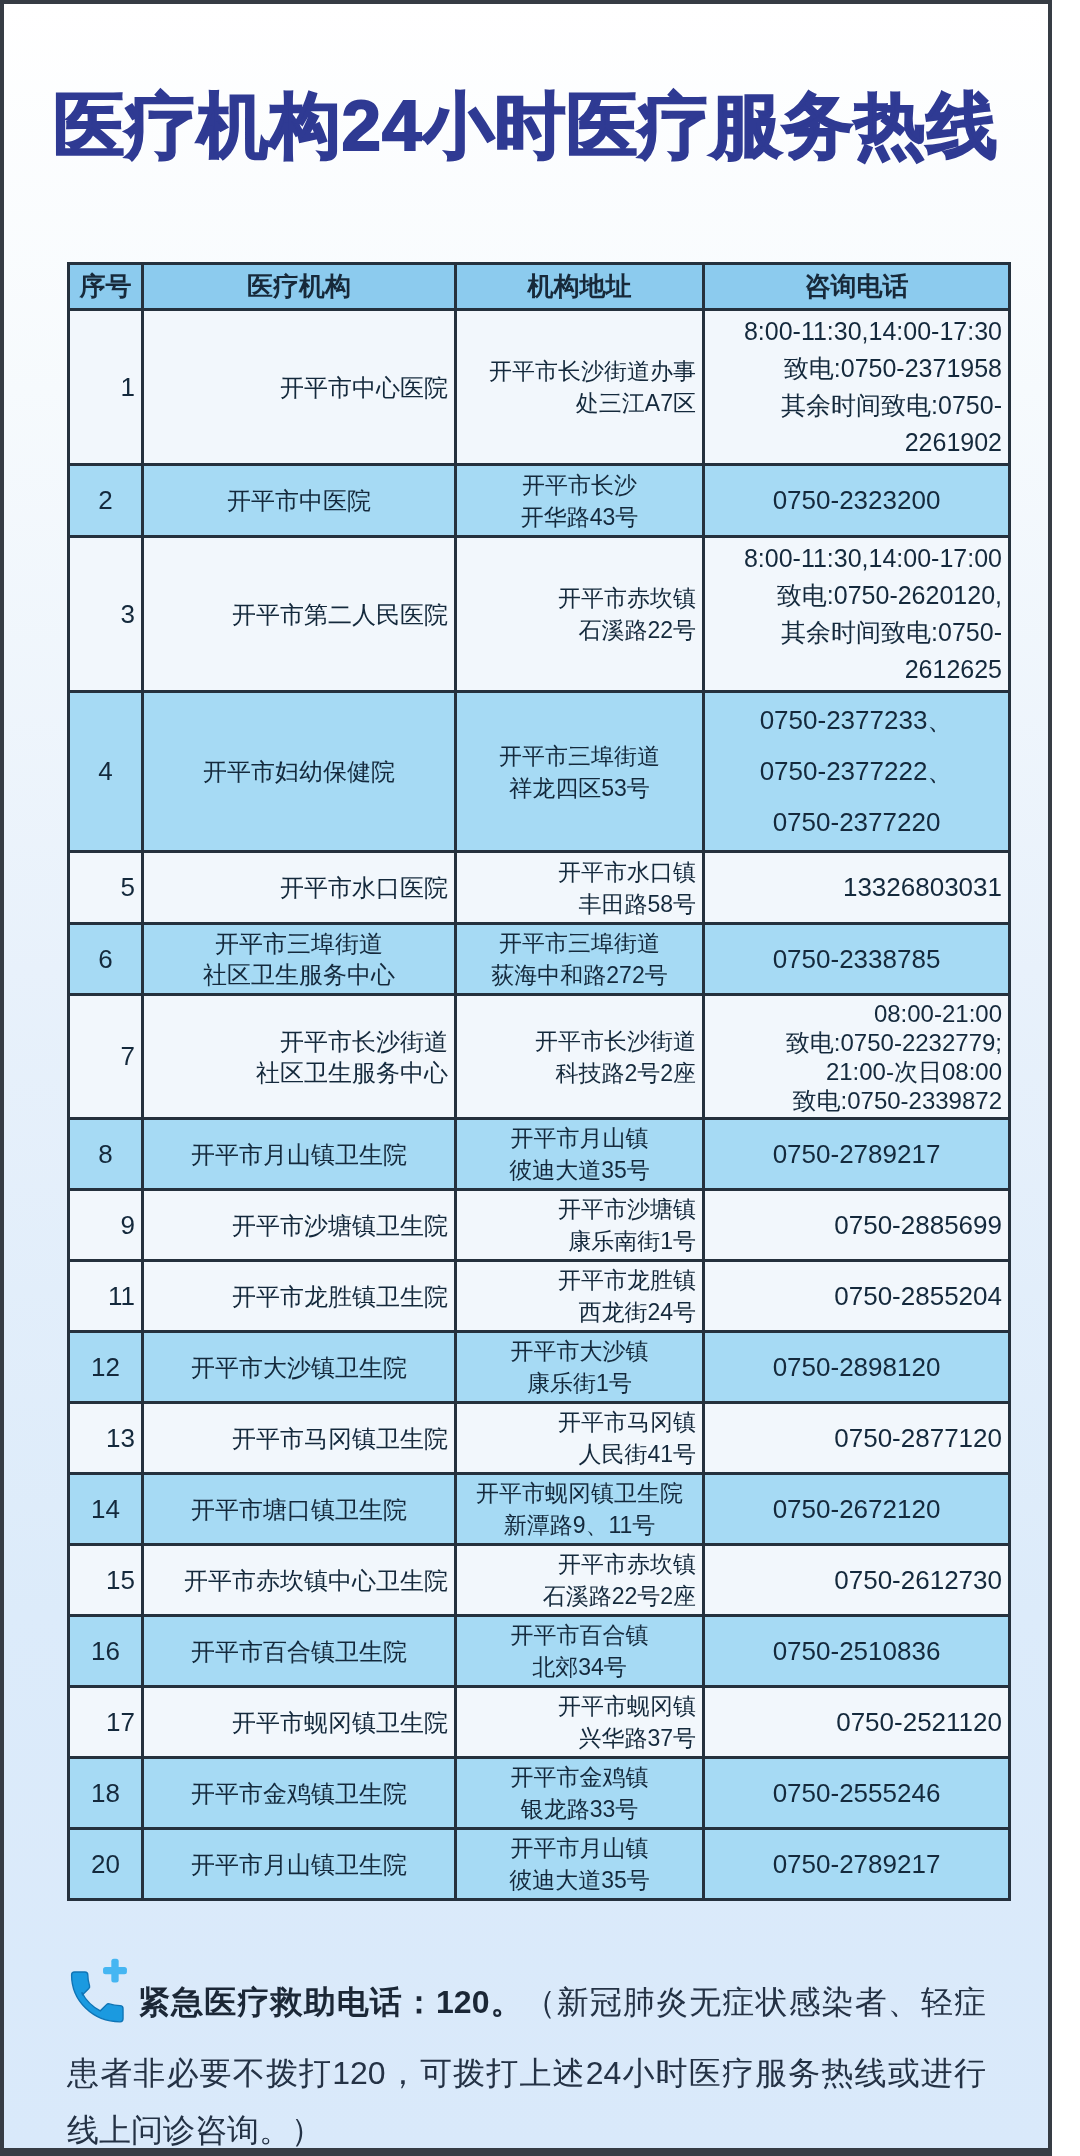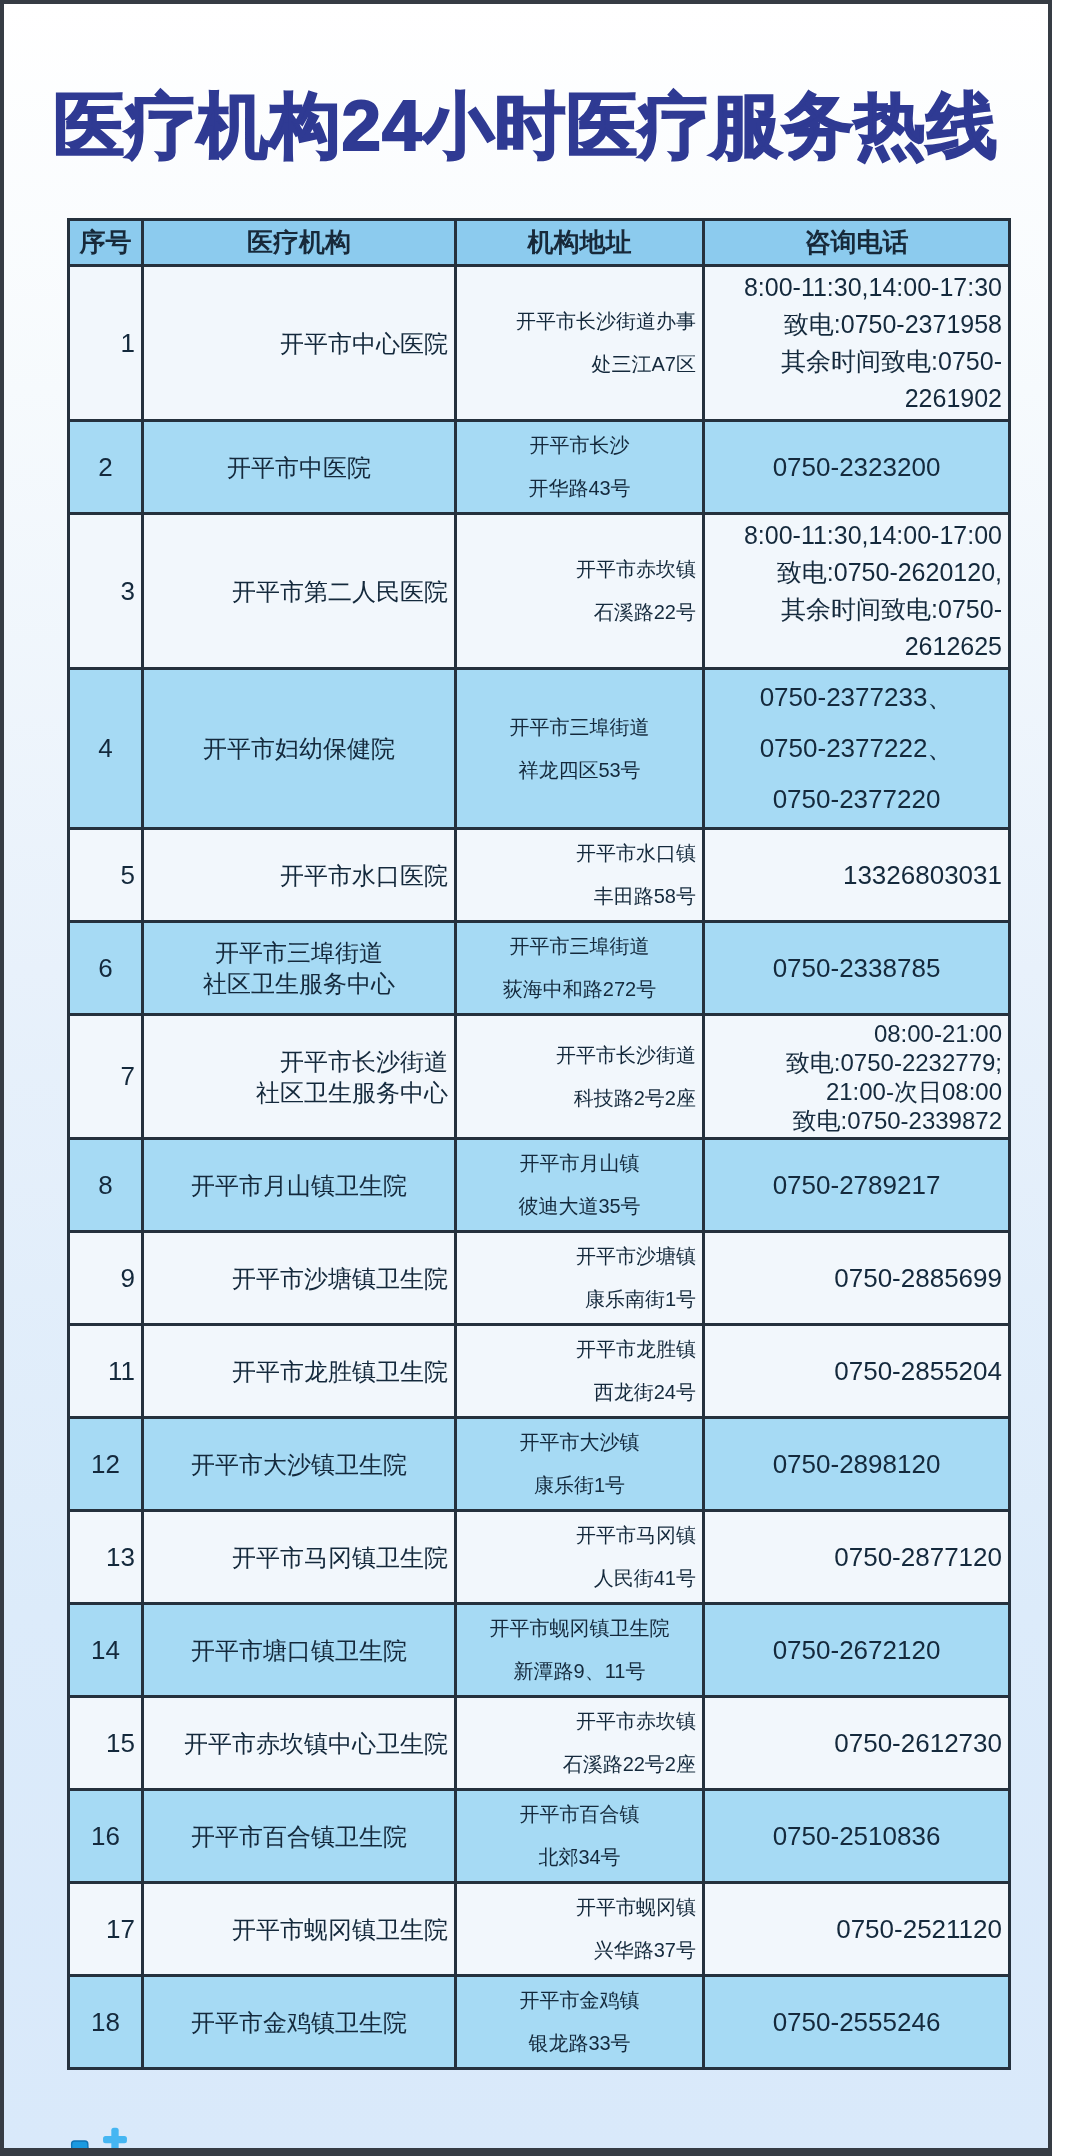--- a/index.html
+++ b/index.html
@@ -19,21 +19,21 @@
     text-align: center;
     font-size: 71px;
     line-height: 84px;
     font-weight: 900;
     letter-spacing: 1px;
     color: #2f3a93;
     -webkit-text-stroke: 2px #2f3a93;
   }
   table.hotline {
     margin-left: 63px;
-    margin-top: 50px;
+    margin-top: 94px;
     width: 941px;
     border-collapse: collapse;
     table-layout: fixed;
   }
   table.hotline col.c-no    { width: 74px; }
   table.hotline col.c-name  { width: 313px; }
   table.hotline col.c-addr  { width: 248px; }
   table.hotline col.c-phone { width: 306px; }
   th, td {
     border: 3px solid #25313d;
@@ -49,21 +49,21 @@
   th {
     background: #8ccbee;
     font-size: 26px;
     font-weight: 700;
     color: #17293a;
   }
   tr.white td { background: #f2f7fc; text-align: right; }
   tr.blue  td { background: #a6daf4; }
   td.num   { font-size: 26px; }
   td.name  { font-size: 24px; line-height: 31px; font-weight: 500; }
-  td.addr  { font-size: 20px; line-height: 43px; font-weight: 500; }
+  td.addr  { font-size: 23px; line-height: 32px; font-weight: 500; }
   td.phone { font-size: 26px; line-height: 31px; }
   td.phone.spread  { line-height: 37px; font-size: 25px; }
   td.phone.spread4 { line-height: 51px; }
   td.phone.compact { line-height: 29px; font-size: 24px; }
   tr.h112 { height: 112px; }
   tr.h108 { height: 108px; }
   tr.h106 { height: 106px; }
   tr.h124 { height: 124px; }
   tr.h72  { height: 72px; }
   tr.h71  { height: 71px; }
@@ -228,20 +228,27 @@
 兴华路37号</td>
         <td class="phone">0750-2521120</td>
       </tr>
       <tr class="blue h71">
         <td class="num">18</td>
         <td class="name">开平市金鸡镇卫生院</td>
         <td class="addr">开平市金鸡镇
 银龙路33号</td>
         <td class="phone">0750-2555246</td>
       </tr>
+      <tr class="blue h71">
+        <td class="num">20</td>
+        <td class="name">开平市月山镇卫生院</td>
+        <td class="addr">开平市月山镇
+彼迪大道35号</td>
+        <td class="phone">0750-2789217</td>
+      </tr>
     </tbody>
   </table>
 
   <div class="footer">
     <span class="phone-icon">
       <svg width="62" height="70" viewBox="0 0 27 30">
         <g fill="#45b6f2">
           <rect x="19.3" y="0.5" width="3.2" height="10.4" rx="1.1"></rect>
           <rect x="15.7" y="4.1" width="10.4" height="3.2" rx="1.1"></rect>
         </g>

